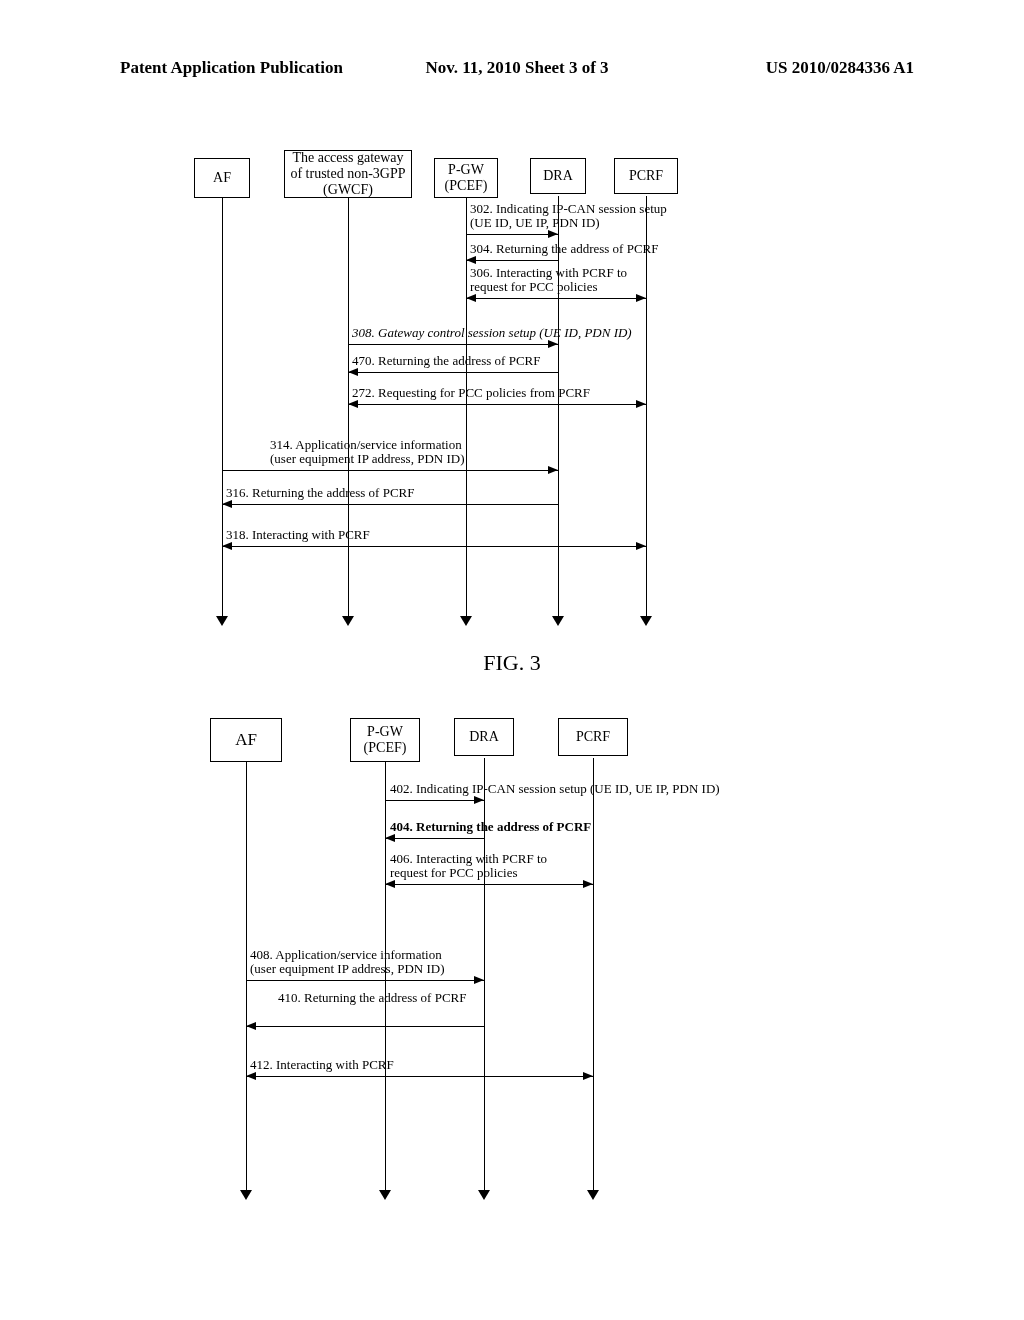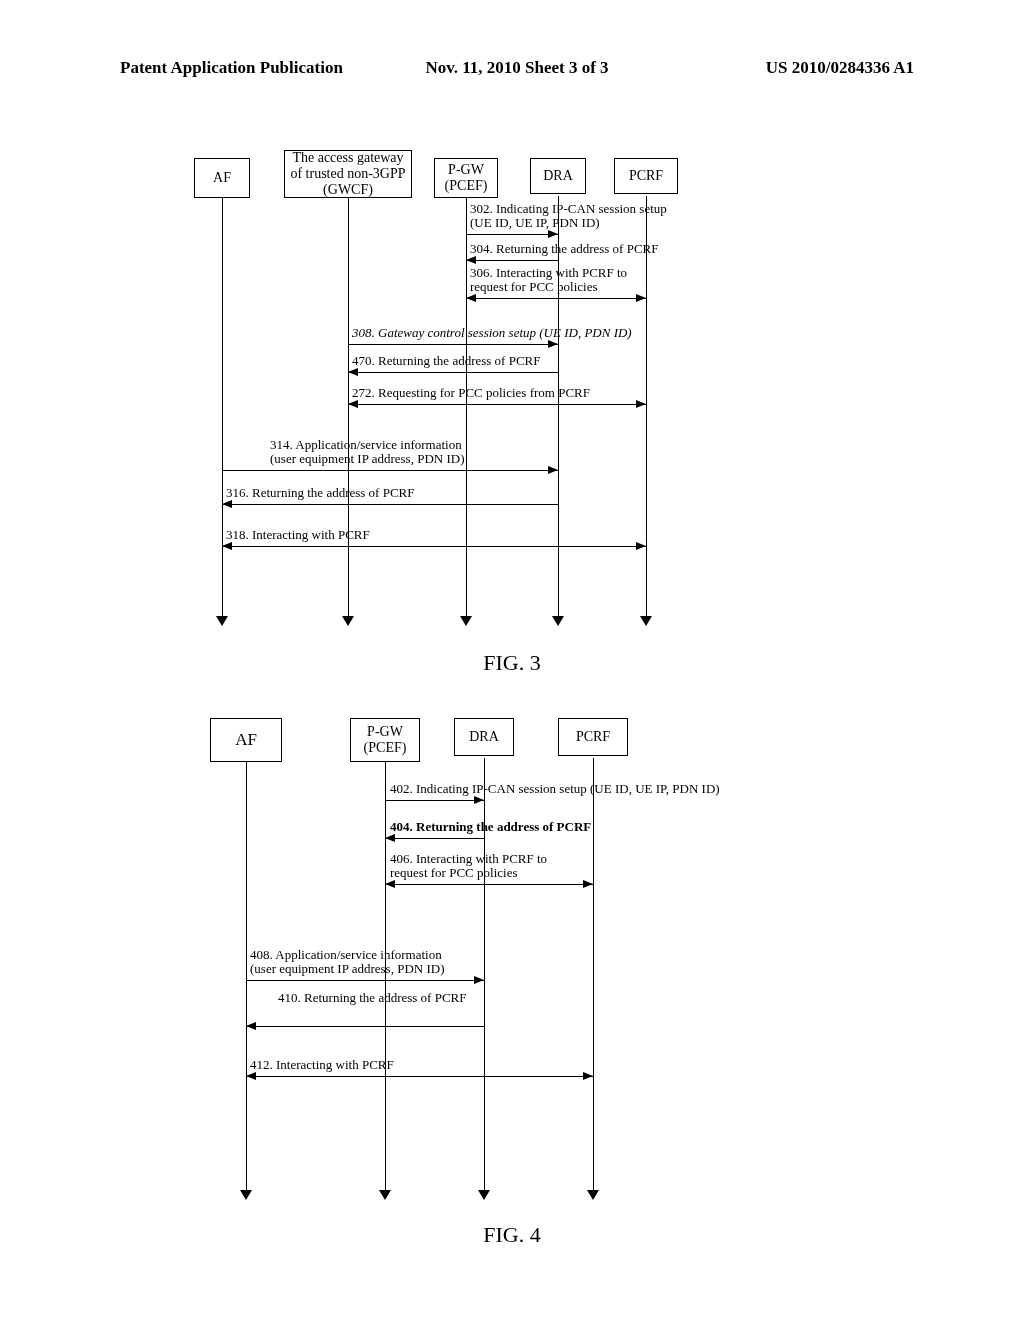--- a/index.html
+++ b/index.html
@@ -222,15 +222,14 @@
     <div class="msg" style="left:250px; top:291px;margin-left:28px;">410. Returning the address of PCRF</div>
     <div class="msg-line" style="left:246px; top:326px; width:238px;"></div>
     <div class="arrow-left" style="left:246px; top:322px;"></div>
 
     <div class="msg" style="left:250px; top:358px;">412. Interacting with PCRF</div>
     <div class="msg-line" style="left:246px; top:376px; width:347px;"></div>
     <div class="arrow-right" style="left:583px; top:372px;"></div>
     <div class="arrow-left" style="left:246px; top:372px;"></div>
 
   </div>
-  <div class="fig-caption" style="top:1222px;">FIG. 4</div>
 
 </div>
 
 </body></html>

